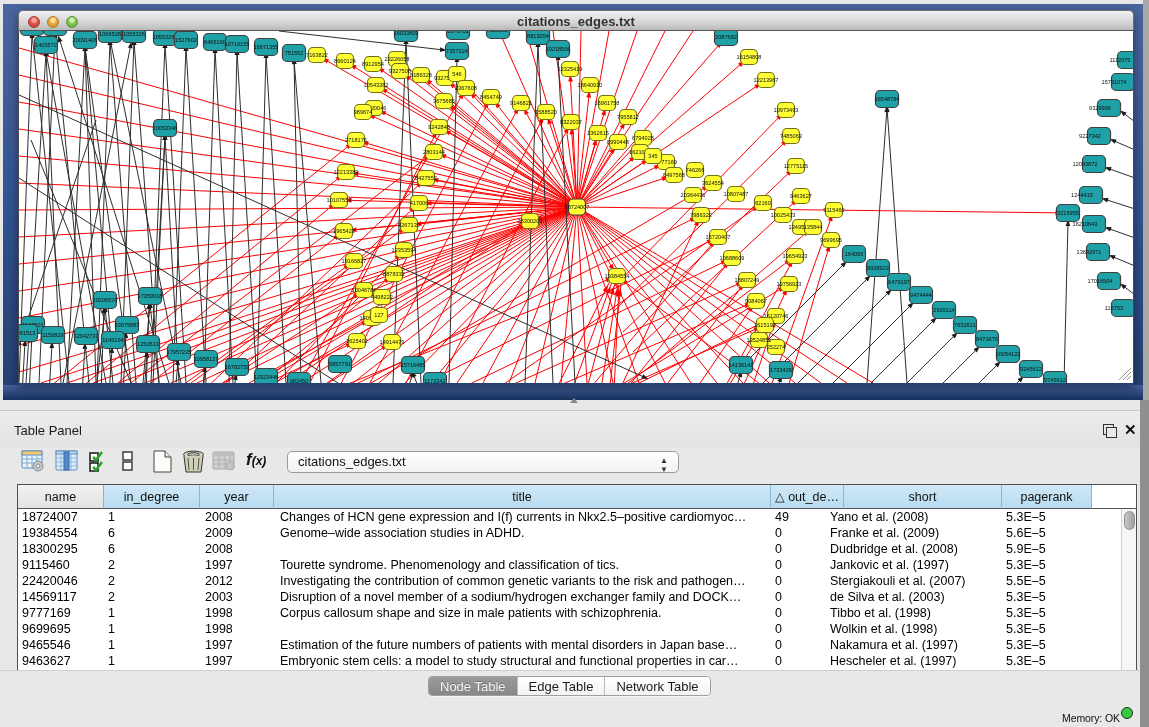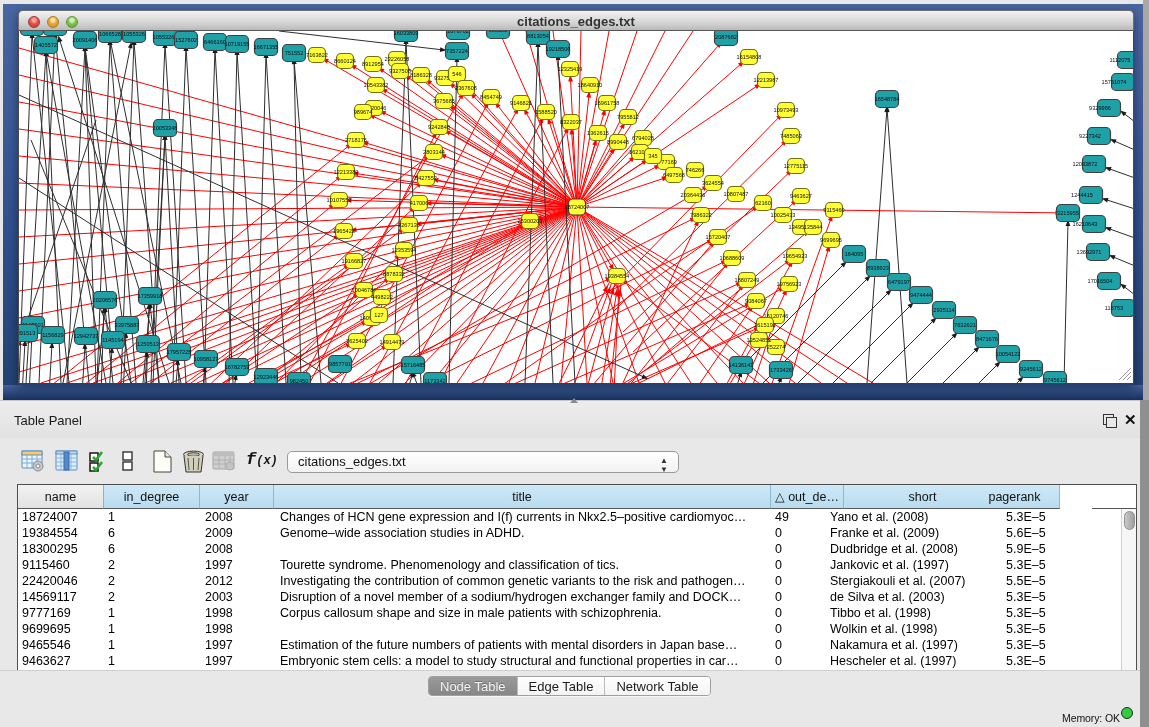--- a/index.html
+++ b/index.html
@@ -7,21 +7,21 @@
 #botband{position:absolute;left:3px;top:385px;width:1141px;height:15px;background:linear-gradient(#44619c,#16305e)}
 #win{position:absolute;left:18px;top:10px;width:1116px;height:375px;border-radius:5px 5px 0 0;box-shadow:0 3px 10px rgba(0,0,20,.45)}
 #titlebar{position:absolute;left:0;top:0;width:100%;height:21px;border-radius:5px 5px 0 0;background:linear-gradient(#f3f3f3,#cfcfcf 70%,#b9b9b9);border:1px solid #6f6f6f;border-bottom:1px solid #555}
 #title{position:absolute;left:0;right:0;top:3px;text-align:center;font-size:13px;font-weight:bold;color:#333}
 .tl{position:absolute;top:5px;width:12px;height:12px;border-radius:50%;}
 #tl1{left:9px;background:radial-gradient(circle at 50% 32%, #f6a49e 0 18%, #e0544a 45%, #c03a31 100%);border:1px solid #a53a32}
 #tl2{left:28px;background:radial-gradient(circle at 50% 32%, #fbe3a4 0 18%, #e8a63c 45%, #c98a1e 100%);border:1px solid #ad7d25}
 #tl3{left:47px;background:radial-gradient(circle at 50% 32%, #d2f0b6 0 18%, #84c551 45%, #5da033 100%);border:1px solid #65923c}
 #canvas{position:absolute;left:0;top:21px;width:1116px;height:352px;background:#fff;border-left:1px solid #4a4a4a;border-right:1px solid #4a4a4a;overflow:hidden}
 #tablepanel{position:absolute;left:0;top:400px;width:1143px;height:327px;background:#e8e8e8}
-#tp-head{position:absolute;left:0;top:0;width:100%;height:38px;background:linear-gradient(#ededed,#e2e2e2);border-top:1px solid #c8c8c8}
+#tp-head{position:absolute;left:0;top:10px;width:100%;height:38px;background:linear-gradient(#ededed,#e2e2e2);border-top:1px solid #c8c8c8}
 #tp-title{position:absolute;left:14px;top:12px;font-size:13px;color:#1a1a1a}
 #tp-float{position:absolute;left:1103px;top:13px;width:11px;height:11px;border:1.5px solid #333}
 #tp-float:before{content:"";position:absolute;left:2px;top:2px;width:9px;height:9px;border:1.5px solid #333;background:#e8e8e8}
 #tp-close{position:absolute;left:1124px;top:10px;font-size:15px;font-weight:bold;color:#111}
 #toolbar{position:absolute;left:0;top:38px;width:100%;height:44px}
 .ticon{position:absolute;top:12px}
 #dropdown{position:absolute;left:287px;top:13px;width:392px;height:22px;background:linear-gradient(#ffffff,#f2f2f2);border:1px solid #9a9a9a;border-radius:5px;font-size:13px;color:#111;line-height:20px;padding-left:10px}
 #tablewrap{position:absolute;left:17px;top:84px;width:1120px;height:186px;background:#fff;border:1px solid #4e4e4e;border-bottom:none;overflow:hidden}
 #thead{position:absolute;left:0;top:0;height:24px;width:100%;font-size:12.5px;color:#111}
 .th{position:absolute;top:0;height:24px;line-height:24px;text-align:center;background:linear-gradient(#cfe8f7,#b8dcf0);border-right:1px solid #8fb8d0;border-bottom:1px solid #555}
@@ -820,32 +820,32 @@
           <ellipse cx="12.5" cy="4.5" rx="6" ry="1.8" fill="#b8b8a8" stroke="#444"></ellipse>
           <path d="M3 6l2 16h15l2-16" fill="#cfcfbc" stroke="#333"></path>
           <path d="M7 8l1 12M12.5 8v12M18 8l-1 12" stroke="#55553f" fill="none"></path>
         </svg>
     <svg class="ticon" style="left:212px" width="24" height="22" viewBox="0 0 24 22">
           <rect x="1" y="2" width="21" height="17" rx="1" fill="#cfcfcf" stroke="#a5a5a5"></rect>
           <rect x="1" y="2" width="21" height="4" fill="#bdbdbd"></rect>
           <path d="M1 10h21M1 14h21M7 6v13M13 6v13M18 6v13" stroke="#b0b0b0" fill="none"></path>
           <circle cx="18" cy="16" r="4" fill="#c3c3c3" stroke="#adadad"></circle>
         </svg>
-    <div class="ticon" style="left:246px;top:12px;font-family:Liberation Mono, monospace;font-style:italic;font-weight:bold;font-size:17px;color:#111">f<span style="font-size:12px">(x)</span></div>
+    <div class="ticon" style="left:246px;top:12px;font-family:Liberation Sans, sans-serif;font-style:italic;font-weight:bold;font-size:17px;color:#111">f<span style="font-size:12px">(x)</span></div>
     <div id="dropdown">citations_edges.txt<div style="position:absolute;right:10px;top:-1px;font-size:8px;color:#333">▲</div><div style="position:absolute;right:10px;top:8px;font-size:8px;color:#333">▼</div></div>
   </div>
   <div id="tablewrap">
     <div id="thead">
       <div class="th th0" style="left:0;width:86px">name</div>
       <div class="th" style="left:86px;width:96px">in_degree</div>
       <div class="th" style="left:182px;width:74px">year</div>
       <div class="th" style="left:256px;width:497px">title</div>
       <div class="th" style="left:753px;width:73px">△ out_de…</div>
       <div class="th" style="left:826px;width:158px">short</div>
-      <div class="th" style="left:952px;width:90px">pagerank</div>
+      <div class="th" style="left:984px;width:90px">pagerank</div>
       <div class="th th0" style="left:1074px;width:46px;border-right:none;background:#fff;border-bottom:1px solid #555"></div>
     </div>
     <div id="tbody">
 <div class="tr">
             <div class="c0">18724007</div>
             <div class="c1">1</div>
             <div class="c2">2008</div>
             <div class="c3">Changes of HCN gene expression and I(f) currents in Nkx2.5–positive cardiomyoc…</div>
             <div class="c4">49</div>
             <div class="c5">Yano et al. (2008)</div>

